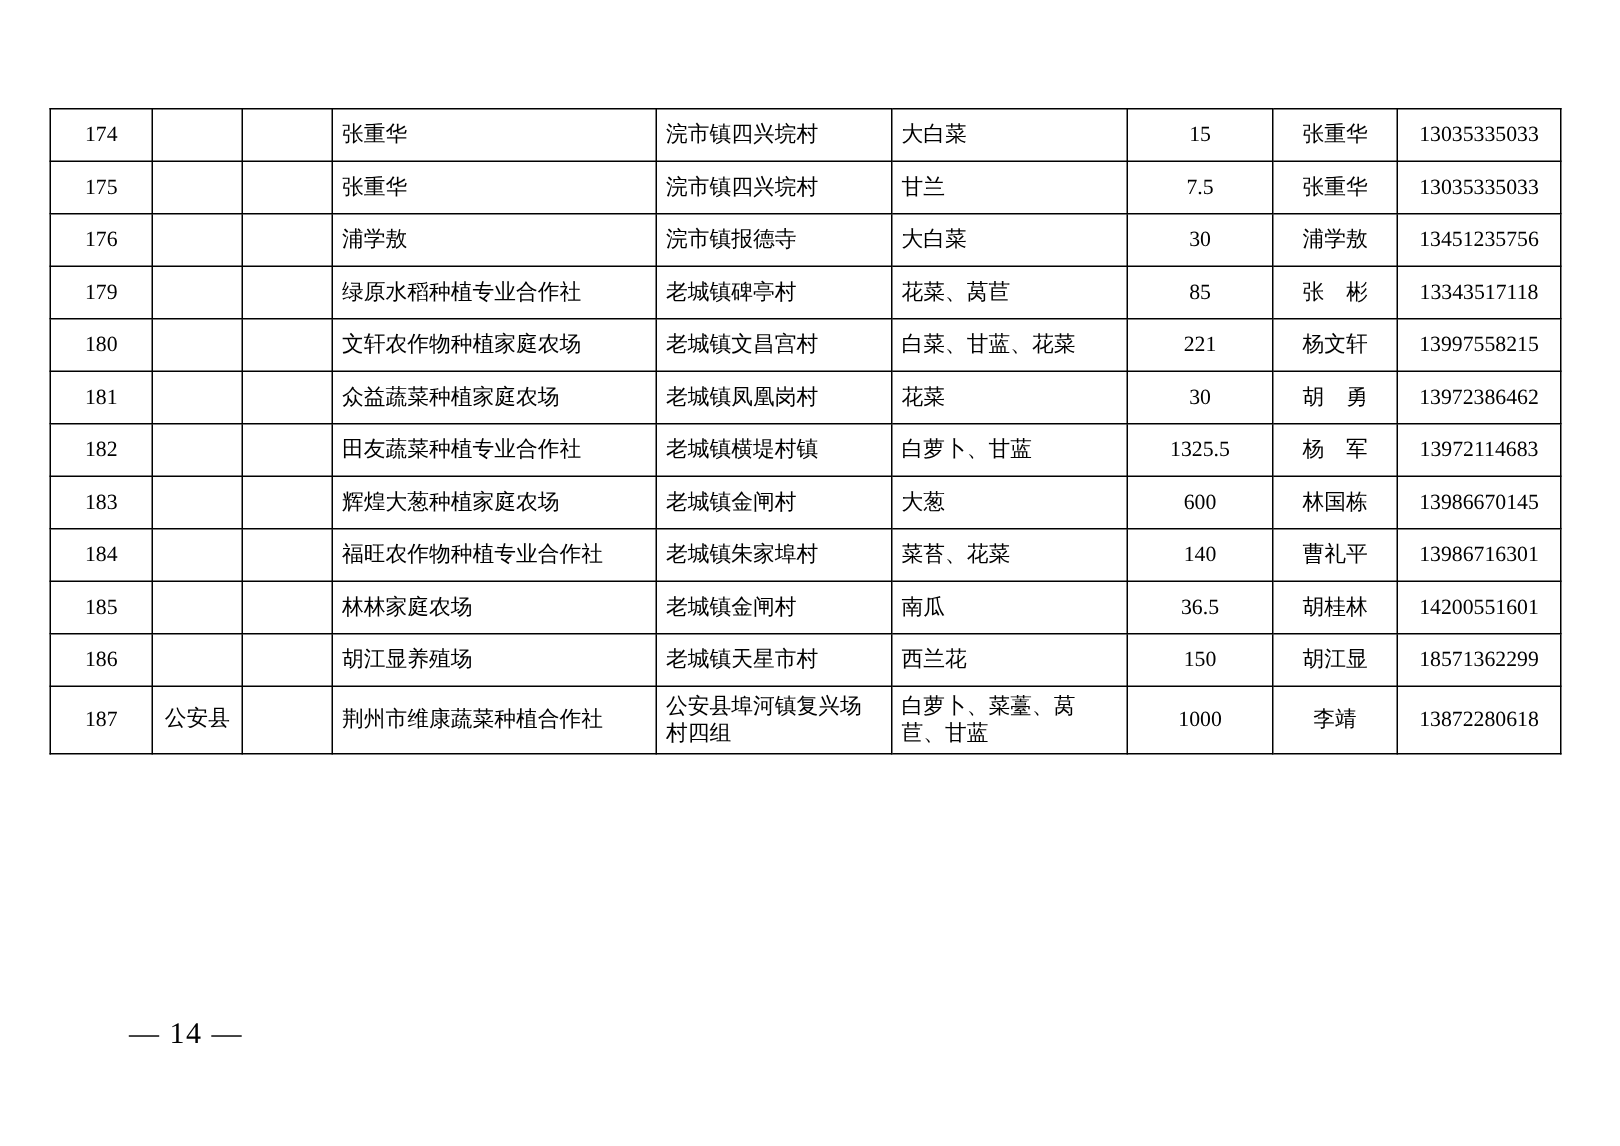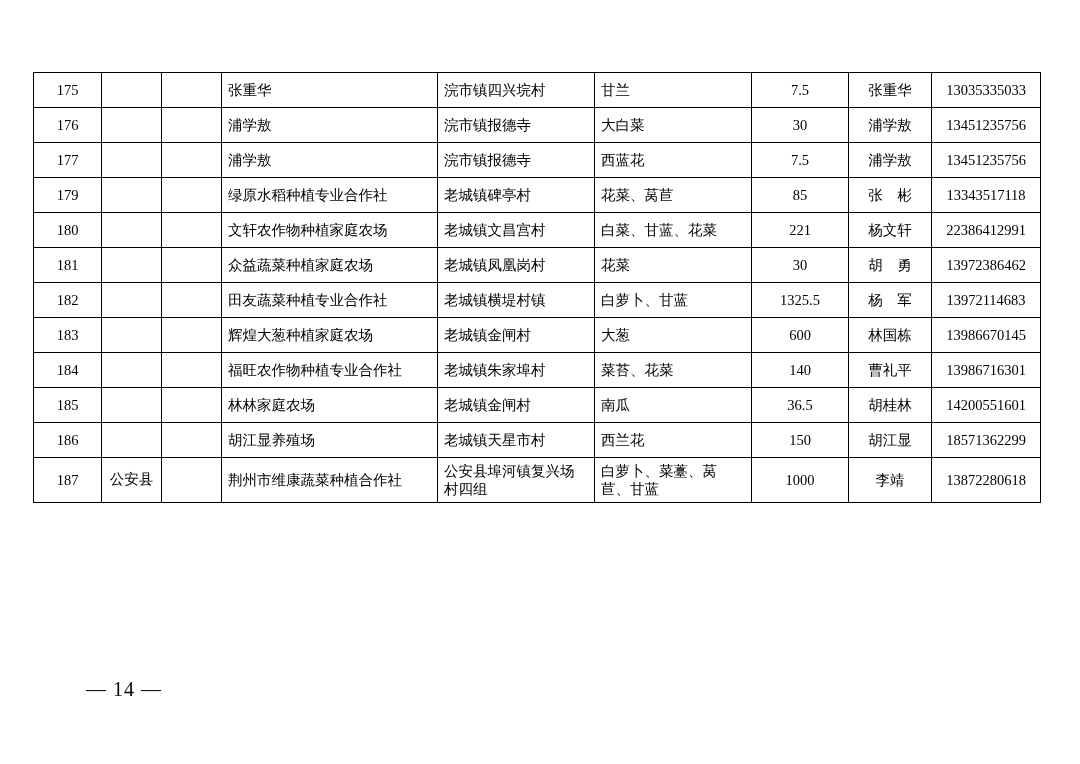--- a/index.html
+++ b/index.html
@@ -83,20 +83,31 @@
           <col class="c2">
           <col class="c3">
           <col class="c4">
           <col class="c5">
           <col class="c6">
           <col class="c7">
           <col class="c8">
       </colgroup>
       <tbody>
 
+        <tr>
+          <td class="num">174</td>
+          <td class="ctr"></td>
+          <td class="ctr"></td>
+          <td class="txt">张重华</td>
+          <td class="txt">浣市镇四兴垸村</td>
+          <td class="txt">大白菜</td>
+          <td class="amt">15</td>
+          <td class="name">张重华</td>
+          <td class="phone">13035335033</td>
+        </tr>
 
         <tr>
           <td class="num">175</td>
           <td class="ctr"></td>
           <td class="ctr"></td>
           <td class="txt">张重华</td>
           <td class="txt">浣市镇四兴垸村</td>
           <td class="txt">甘兰</td>
           <td class="amt">7.5</td>
           <td class="name">张重华</td>
@@ -108,31 +119,20 @@
           <td class="ctr"></td>
           <td class="ctr"></td>
           <td class="txt">浦学敖</td>
           <td class="txt">浣市镇报德寺</td>
           <td class="txt">大白菜</td>
           <td class="amt">30</td>
           <td class="name">浦学敖</td>
           <td class="phone">13451235756</td>
         </tr>
 
-        <tr>
-          <td class="num">177</td>
-          <td class="ctr"></td>
-          <td class="ctr"></td>
-          <td class="txt">浦学敖</td>
-          <td class="txt">浣市镇报德寺</td>
-          <td class="txt">西蓝花</td>
-          <td class="amt">7.5</td>
-          <td class="name">浦学敖</td>
-          <td class="phone">13451235756</td>
-        </tr>
 
 
         <tr>
           <td class="num">179</td>
           <td class="ctr"></td>
           <td class="ctr"></td>
           <td class="txt">绿原水稻种植专业合作社</td>
           <td class="txt">老城镇碑亭村</td>
           <td class="txt">花菜、莴苣</td>
           <td class="amt">85</td>
@@ -142,21 +142,21 @@
 
         <tr>
           <td class="num">180</td>
           <td class="ctr"></td>
           <td class="ctr"></td>
           <td class="txt">文轩农作物种植家庭农场</td>
           <td class="txt">老城镇文昌宫村</td>
           <td class="txt">白菜、甘蓝、花菜</td>
           <td class="amt">221</td>
           <td class="name">杨文轩</td>
-          <td class="phone">22386412991</td>
+          <td class="phone">13997558215</td>
         </tr>
 
         <tr>
           <td class="num">181</td>
           <td class="ctr"></td>
           <td class="ctr"></td>
           <td class="txt">众益蔬菜种植家庭农场</td>
           <td class="txt">老城镇凤凰岗村</td>
           <td class="txt">花菜</td>
           <td class="amt">30</td>

